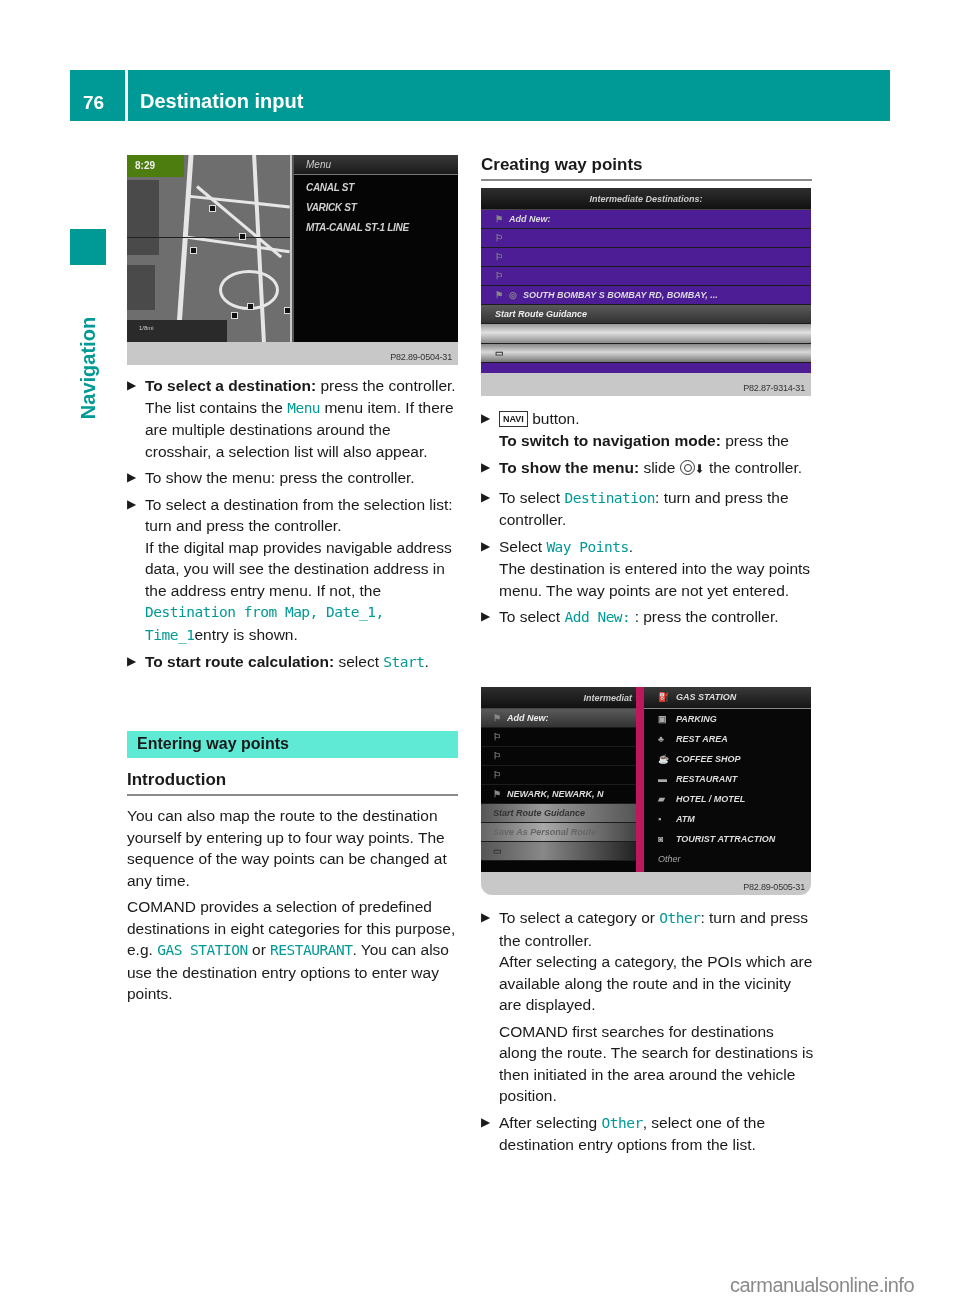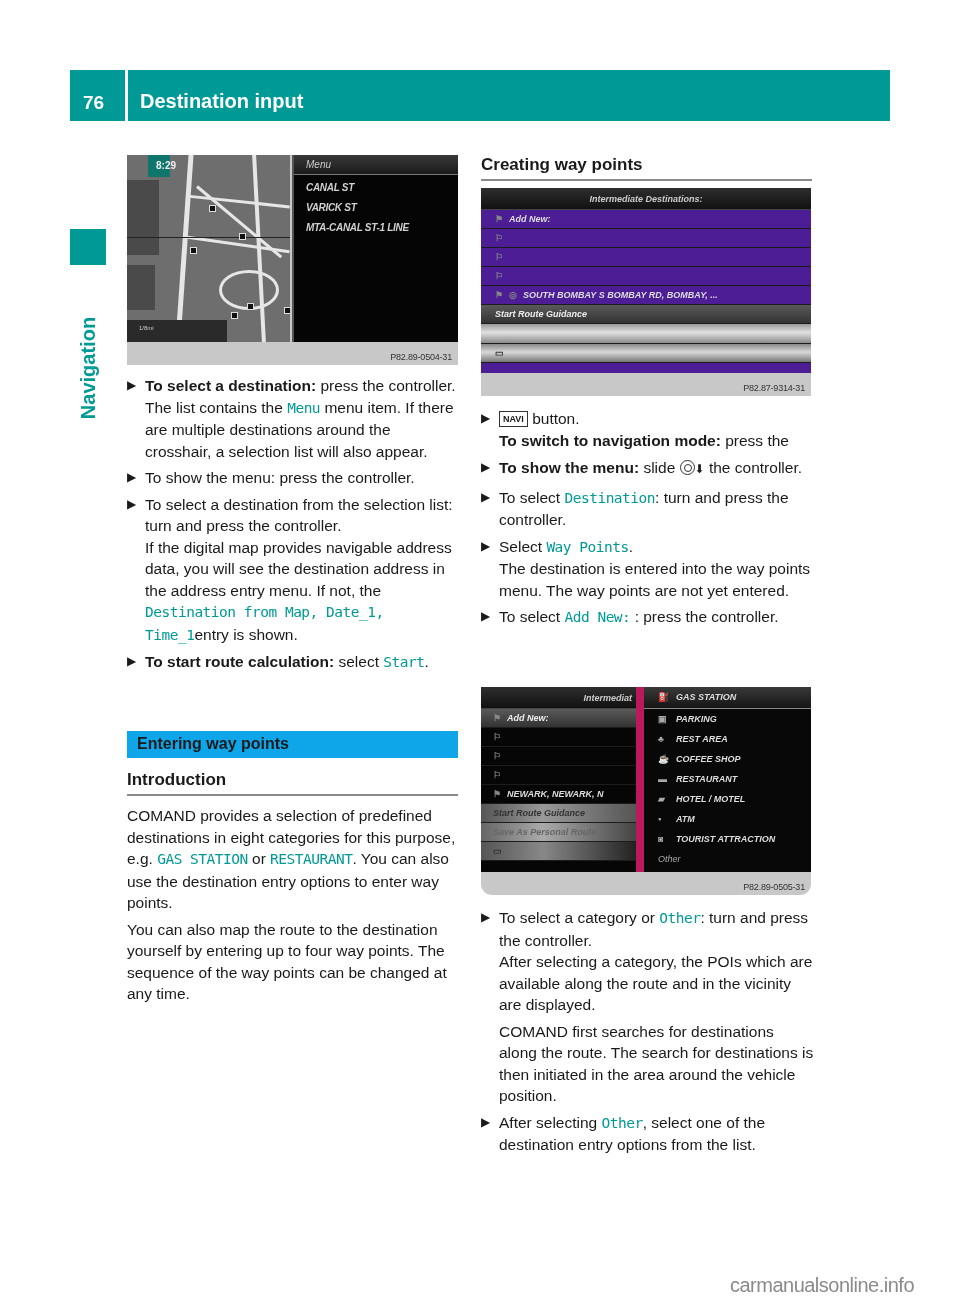--- a/index.html
+++ b/index.html
@@ -18,21 +18,21 @@
 
   
   .figure { position: absolute; background: #c8c8c8; }
   .figure .code { position: absolute; right: 6px; bottom: 3px; font-size: 9px; color: #333; font-weight: normal; letter-spacing: -0.2px; }
 
   
   .fig1 { left: 127px; top: 155px; width: 331px; height: 210px; }
   .map { position: absolute; left: 0; top: 0; width: 163px; height: 187px; background: #6e6e6e; overflow: hidden; }
   .map .road { position: absolute; background: #e6e6e6; }
   .map .poi { position: absolute; width: 7px; height: 7px; background: #111; border: 1px solid #ddd; }
-  .map .clock { position: absolute; left: 0; top: 0; width: 22px; height: 22px; background: #0f766e; color: #eee; font-size: 10px; font-weight: bold; padding: 5px 0 0 8px; margin-left: 21px; }
+  .map .clock { position: absolute; left: 0; top: 0; width: 57px; height: 22px; background: #4d7c0f; color: #eee; font-size: 10px; font-weight: bold; padding: 5px 0 0 8px; }
   .map .scalebar { position: absolute; left: 0; bottom: 0; width: 100px; height: 22px; background: #2a2a2a; color: #ccc; font-size: 6px; padding: 5px 0 0 12px; }
   .map .crosshair-h { position: absolute; left: 0; top: 82px; width: 163px; height: 1px; background: #222; }
   .map .dark-block { position: absolute; background: #4a4a4a; }
   .menu-panel { position: absolute; left: 165px; top: 0; width: 166px; height: 187px; background: #050505; border-left: 2px solid #555; }
   .menu-panel .menu-head { height: 20px; background: linear-gradient(#3a3a3a, #1a1a1a); border-bottom: 1px solid #777; color: #ccc; font-size: 10px; font-style: italic; padding: 4px 0 0 12px; }
   .menu-panel .menu-item { color: #d0d0d0; font-size: 10px; font-style: italic; font-weight: bold; padding: 7px 0 0 12px; height: 20px; letter-spacing: -0.3px; }
 
   
   .fig2 { left: 481px; top: 188px; width: 330px; height: 208px; }
   .screen { position: absolute; left: 0; top: 0; width: 330px; height: 185px; background: #4c1d95; overflow: hidden; }
@@ -58,21 +58,21 @@
 
   
   .col { position: absolute; font-size: 15.5px; line-height: 21.5px; color: #1a1a1a; }
   .col-left { left: 127px; width: 333px; }
   .col-right { left: 481px; width: 333px; }
   .step { position: relative; padding-left: 18px; margin-bottom: 5px; }
   .step .arrow { position: absolute; left: 0; top: 0; font-size: 12px; }
   .step p { margin-bottom: 0; }
   .b { font-weight: bold; }
   .hl { font-family: "DejaVu Sans Mono", monospace; color: #009a96; font-size: 14.5px; letter-spacing: -0.5px; }
-  .section-band { position: absolute; left: 127px; top: 731px; width: 331px; height: 27px; background: #0ea5e9; font-weight: bold; font-size: 16px; padding: 4px 0 0 10px; }
+  .section-band { position: absolute; left: 127px; top: 731px; width: 331px; height: 27px; background: #5eead4; font-weight: bold; font-size: 16px; padding: 4px 0 0 10px; }
   .subhead { position: absolute; font-weight: bold; font-size: 17px; border-bottom: 2px solid #8a8a8a; padding-bottom: 4px; }
   .para { margin-bottom: 5px; }
   .navi-key { display: inline-block; border: 1px solid #333; font-size: 9px; font-weight: bold; padding: 0 3px; line-height: 14px; vertical-align: 2px; }
   .ctrl-icon { display: inline-block; width: 15px; height: 15px; border: 1.5px solid #333; border-radius: 50%; position: relative; vertical-align: -2px; }
   .ctrl-icon::after { content: ""; position: absolute; left: 3px; top: 3px; width: 6px; height: 6px; border: 1.5px solid #333; border-radius: 50%; }
 
   .watermark { position: absolute; right: 46px; top: 1274px; font-size: 20px; color: #8a8a8a; letter-spacing: -0.5px; }
 </style>
 </head>
 <body>
@@ -133,22 +133,22 @@
   <div class="step">
     <span class="arrow">▶</span>
     <p><span class="b">To start route calculation:</span><span> select </span><span class="hl">Start</span><span>.</span></p>
   </div>
 </div>
 
 <div class="section-band">Entering way points</div>
 <div class="subhead" style="left:127px;top:770px;width:331px;">Introduction</div>
 
 <div class="col col-left" style="top:805px;">
+  <p class="para">You can also map the route to the destination yourself by entering up to four way points. The sequence of the way points can be changed at any time.</p>
   <p class="para"><span>COMAND provides a selection of predefined destinations in eight categories for this pur­pose, e.g. </span><span class="hl">GAS STATION</span><span> or </span><span class="hl">RESTAURANT</span><span>. You can also use the destination entry options to enter way points.</span></p>
-  <p class="para">You can also map the route to the destination yourself by entering up to four way points. The sequence of the way points can be changed at any time.</p>
 </div>
 
 <div class="subhead" style="left:481px;top:155px;width:331px;">Creating way points</div>
 
 <div class="figure fig2">
   <div class="screen">
     <div class="title-bar">Intermediate Destinations:</div>
     <div class="row"><span class="ico">⚑</span><span>Add New:</span></div>
     <div class="row"><span class="ico">⚐</span></div>
     <div class="row"><span class="ico">⚐</span></div>

